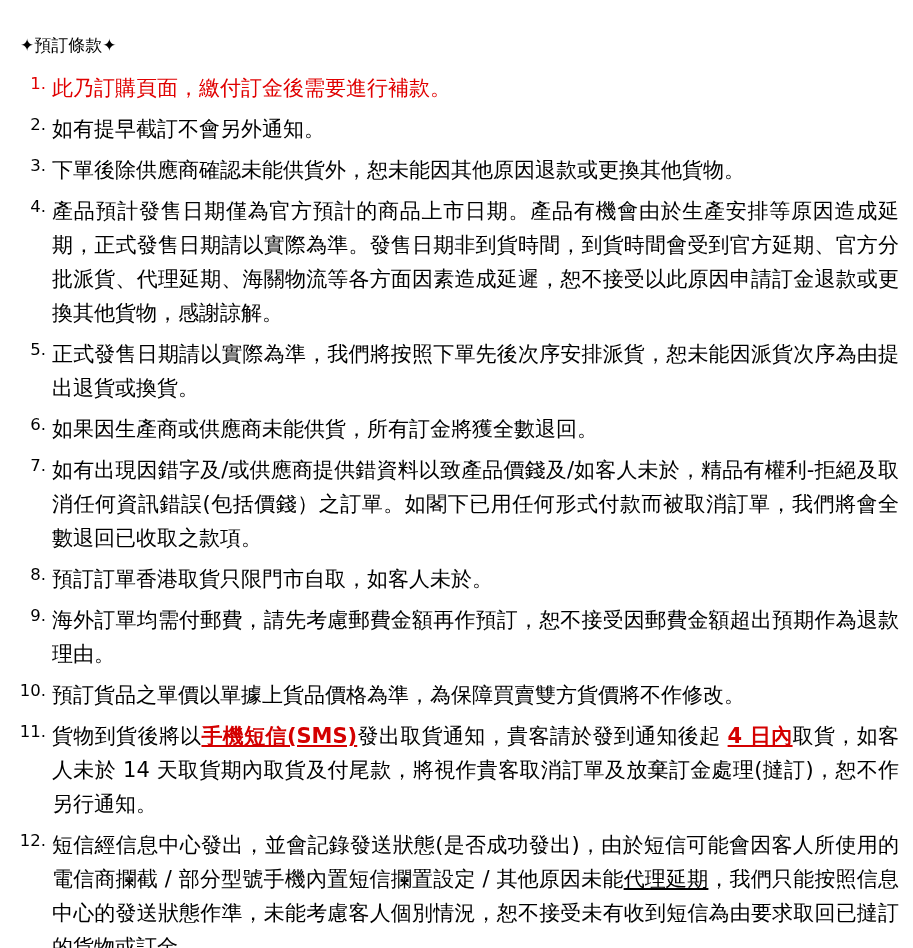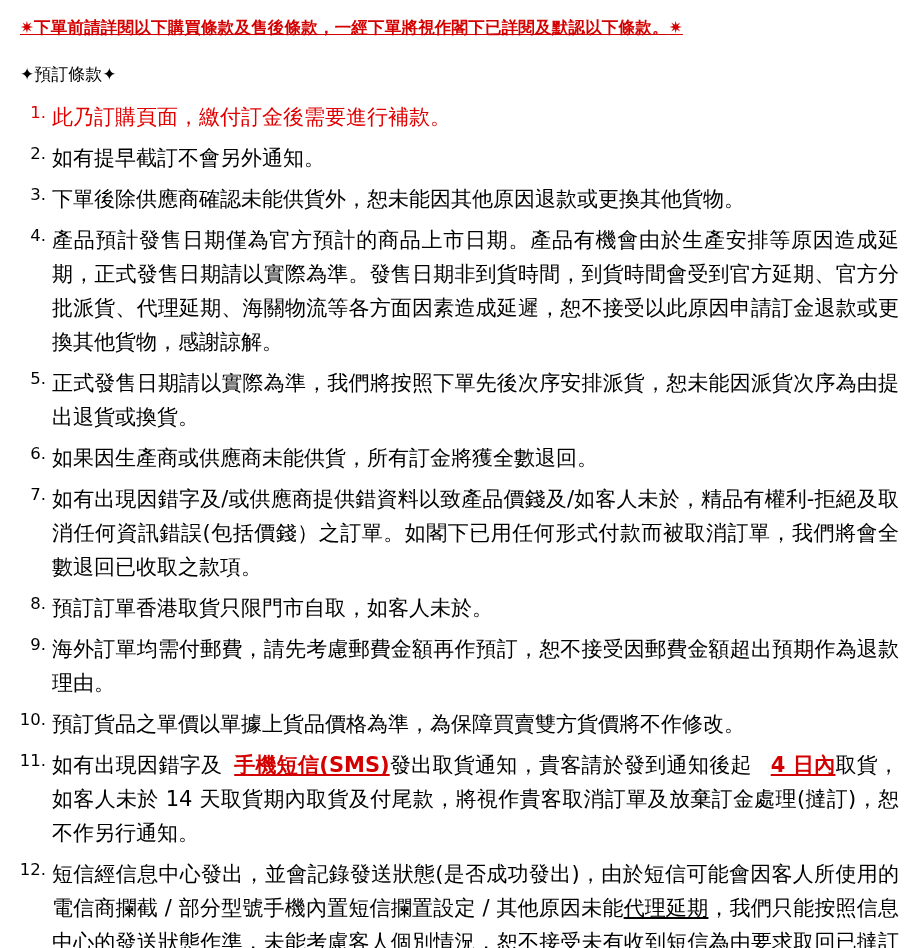--- a/index.html
+++ b/index.html
@@ -65,54 +65,50 @@
     left: -4px;
     width: 36px;
   }
   li.red, li.red::before {
     color: #e00000;
   }
   .u-red {
     color: #d40000;
     text-decoration: underline;
     font-weight: bold;
-    margin-left: 12px;
   }
   .u-black {
     text-decoration: underline;
   }
   .link {
     color: #0f172a;
     text-decoration: underline;
   }
   .spacer {
     height: 18px;
   }
 </style>
 </head>
 <body>
 
 <div class="page">
 
-  <div class="banner">
-    <span class="star">✷</span><span>下單前請詳閱以下購買條款及售後條款，一經下單將視作閣下已詳閱及默認以下條款。</span><span class="star">✷</span>
-  </div>
 
   <div class="section-title">✦預訂條款✦</div>
 
   <ol class="terms" id="terms-list">
       <li class="red"><span>此乃訂購頁面，繳付訂金後需要進行補款。</span></li>
       <li><span>如有提早截訂不會另外通知。</span></li>
       <li><span>下單後除供應商確認未能供貨外，恕未能因其他原因退款或更換其他貨物。</span></li>
       <li><span>產品預計發售日期僅為官方預計的商品上市日期。產品有機會由於生產安排等原因造成延期，正式發售日期請以實際為準。發售日期非到貨時間，到貨時間會受到官方延期、官方分批派貨、代理延期、海關物流等各方面因素造成延遲，恕不接受以此原因申請訂金退款或更換其他貨物，感謝諒解。</span></li>
       <li><span>正式發售日期請以實際為準，我們將按照下單先後次序安排派貨，恕未能因派貨次序為由提出退貨或換貨。</span></li>
       <li><span>如果因生產商或供應商未能供貨，所有訂金將獲全數退回。</span></li>
       <li><span>如有出現因錯字及/或供應商提供錯資料以致產品價錢及/如客人未於，精品有權利-拒絕及取消任何資訊錯誤(包括價錢）之訂單。如閣下已用任何形式付款而被取消訂單，我們將會全數退回已收取之款項。</span></li>
       <li><span>預訂訂單香港取貨只限門市自取，如客人未於。</span></li>
       <li><span>海外訂單均需付郵費，請先考慮郵費金額再作預訂，恕不接受因郵費金額超出預期作為退款理由。</span></li>
       <li class="wide"><span>預訂貨品之單價以單據上貨品價格為準，為保障買賣雙方貨價將不作修改。</span></li>
-      <li class="wide"><span>如有出現因錯字及</span><span class="u-red">手機短信(SMS)</span><span>發出取貨通知，貴客請於發到通知後起 </span><span class="u-red">4 日內</span><span>取貨，如客人未於 14 天取貨期內取貨及付尾款，將視作貴客取消訂單及放棄訂金處理(撻訂)，恕不作另行通知。</span></li>
+      <li class="wide"><span>貨物到貨後將以</span><span class="u-red">手機短信(SMS)</span><span>發出取貨通知，貴客請於發到通知後起 </span><span class="u-red">4 日內</span><span>取貨，如客人未於 14 天取貨期內取貨及付尾款，將視作貴客取消訂單及放棄訂金處理(撻訂)，恕不作另行通知。</span></li>
       <li class="wide"><span>短信經信息中心發出，並會記錄發送狀態(是否成功發出)，由於短信可能會因客人所使用的電信商攔截 / 部分型號手機內置短信攔置設定 / 其他原因未能</span><span class="u-black">代理延期</span><span>，我們只能按照信息中心的發送狀態作準，未能考慮客人個別情況，恕不接受未有收到短信為由要求取回已撻訂的貨物或訂金。</span></li>
       <li class="wide"><span>短信經信息中心發出，請參閱 </span><span class="link">網店購物須知</span><span> 。</span></li>
     </ol>
 
   <div class="spacer"></div>
 </div>
 
 </body></html>

